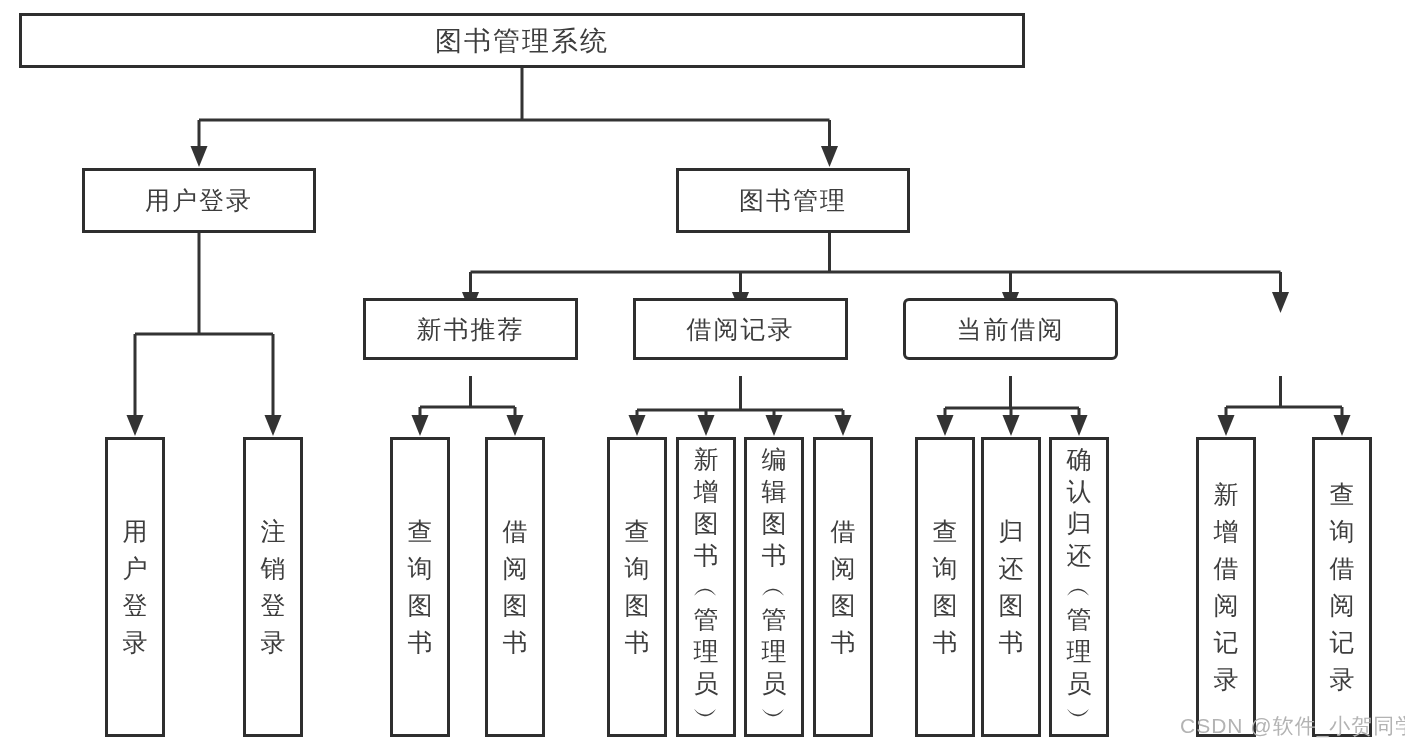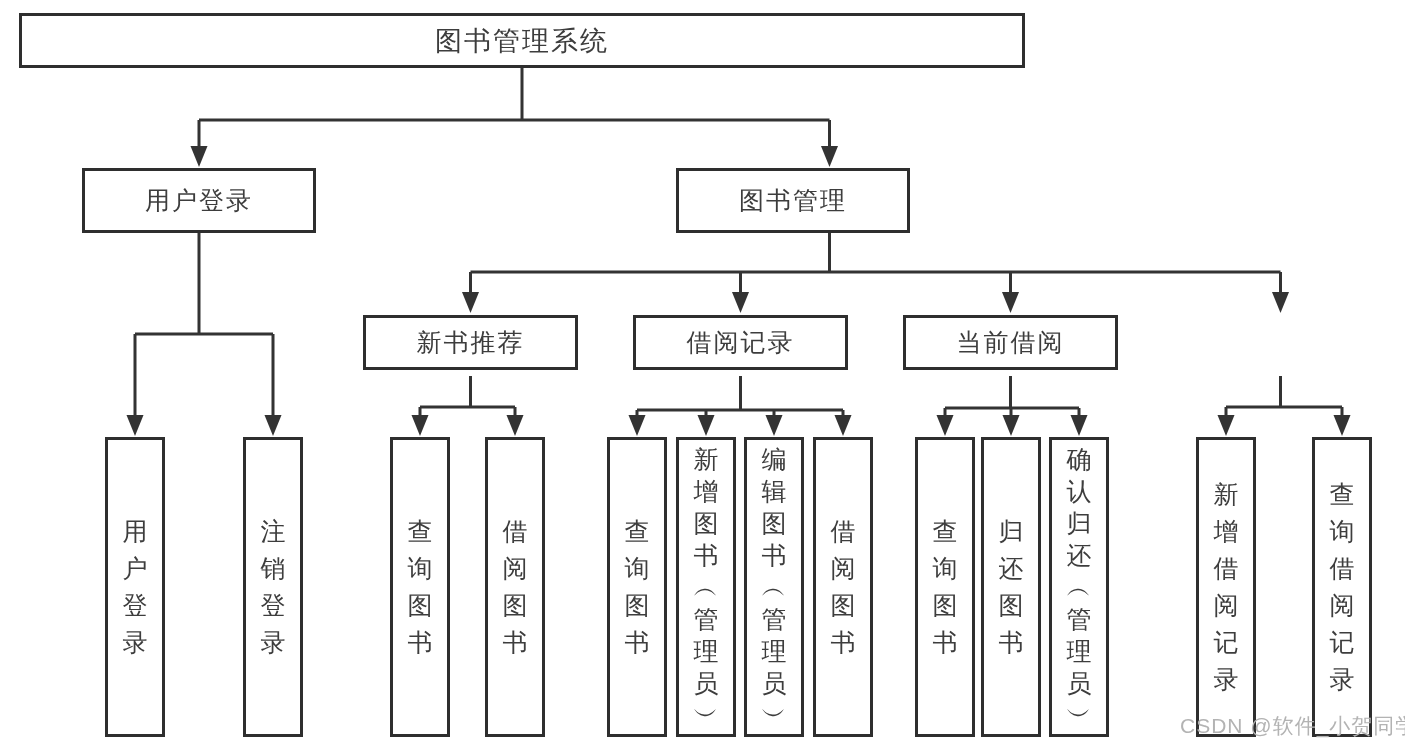--- a/index.html
+++ b/index.html
@@ -29,24 +29,24 @@
   }
   .root-box {
     left: 19px; top: 13px;
     width: 1006px; height: 55px;
     font-size: 27px;
     letter-spacing: 2px;
   }
   .l2 { top: 168px; width: 234px; height: 65px; font-size: 25px; letter-spacing: 2px; }
   .l2.pos-a { left: 82px; }
   .l2.pos-b { left: 676px; }
-  .l3 { top: 315px; width: 215px; height: 55px; font-size: 25px; letter-spacing: 2px; text-align: center; }
+  .l3 { top: 298px; width: 215px; height: 62px; font-size: 25px; letter-spacing: 2px; text-align: center; }
   .l3.pos-1 { left: 363px; }
   .l3.pos-2 { left: 633px; }
-  .l3.pos-3 { left: 903px; }
+  .l3.pos-3 { left: 903px; border-radius: 6px; }
   .l3.pos-4 { left: 1173px; }
   .leaf {
     top: 437px;
     width: 60px; height: 300px;
     font-size: 25px;
   }
   .leaf .vtext {
     white-space: pre-line;
     text-align: center;
   }

